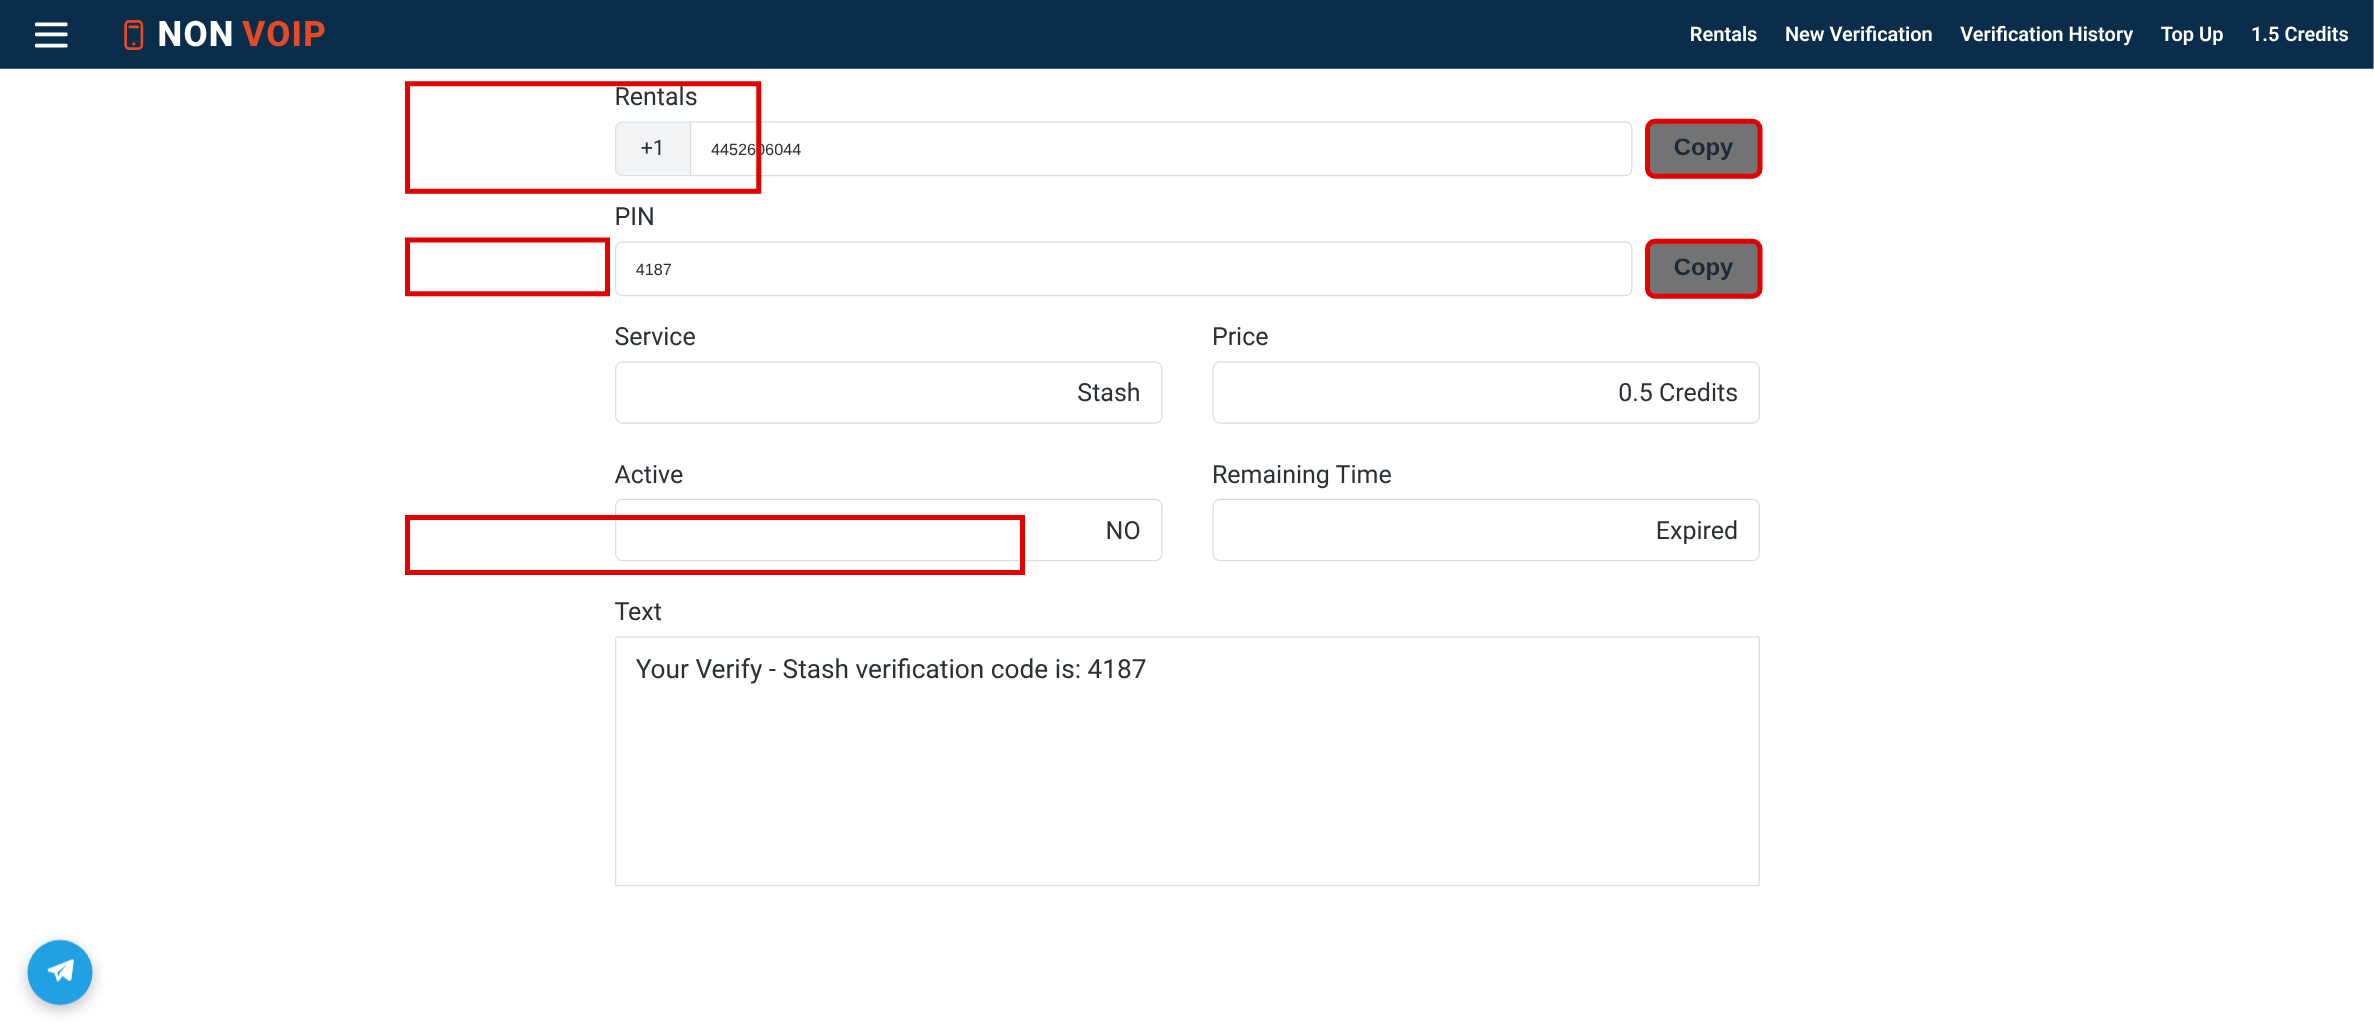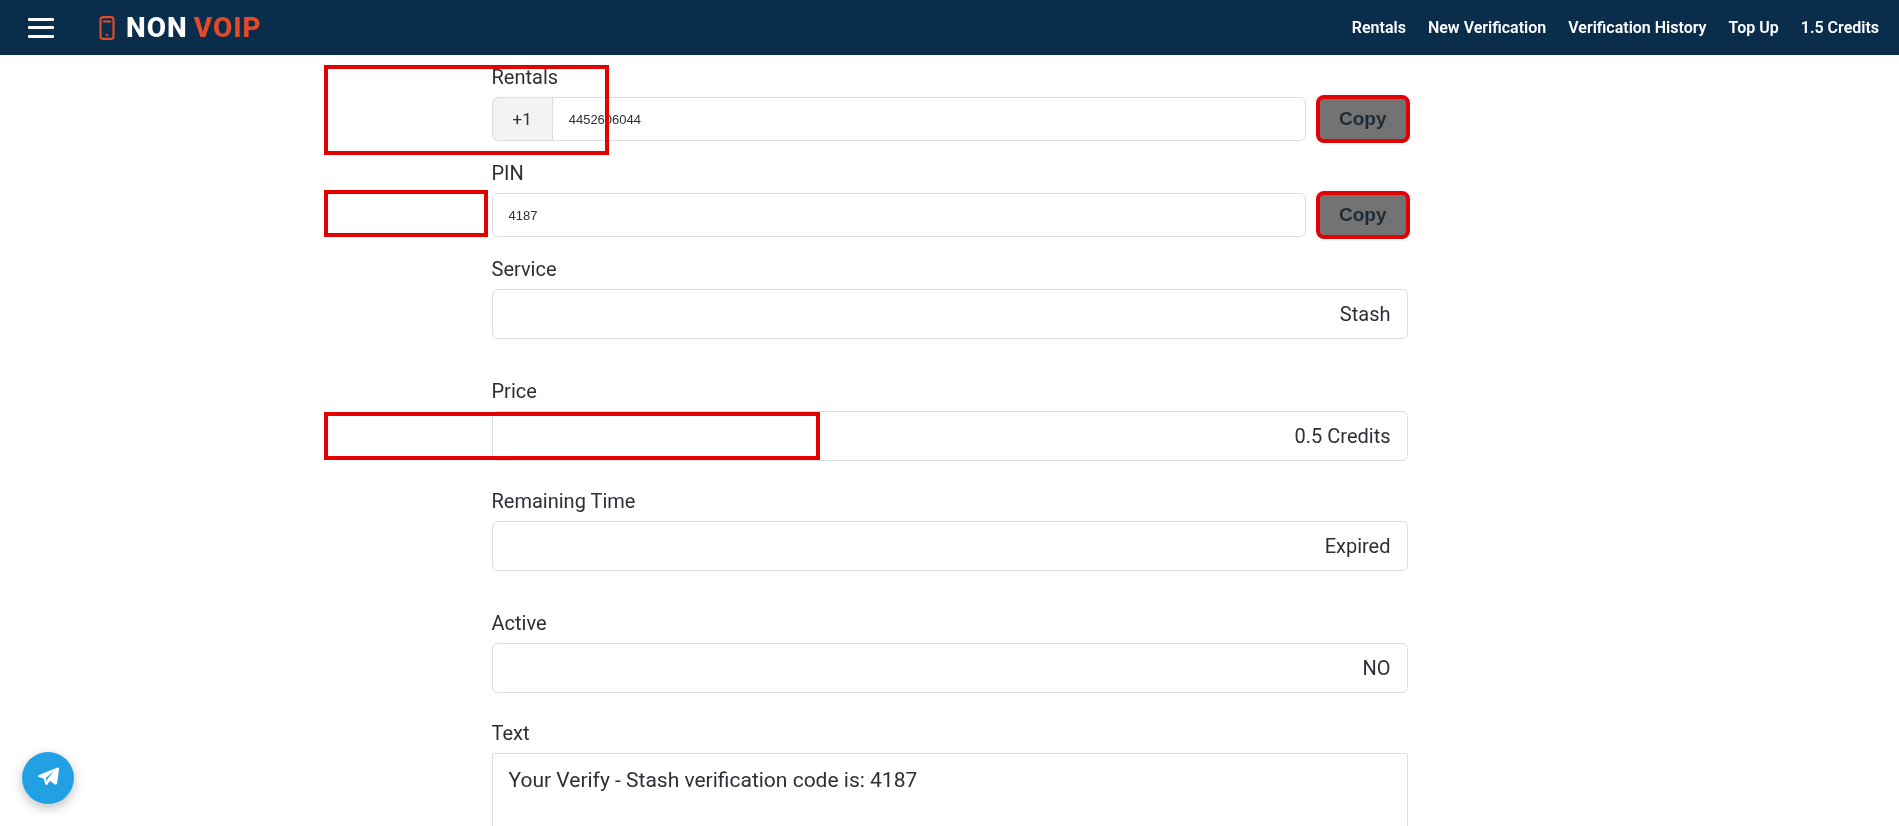--- a/index.html
+++ b/index.html
@@ -86,21 +86,21 @@
       border-radius:6px;
       padding:10px 20px;
       font-size:19px;
       font-weight:600;
       color:#1e2a36;
       cursor:pointer;
       display:flex;
       align-items:center;
     }
 
-    .two-col { display:flex; gap:40px;flex-direction:column; }
+    .two-col { display:flex; gap:40px; }
     .col { flex:1; }
 
     .readonly {
       border:1px solid #d8dde2;
       border-radius:6px;
       padding:12px 16px;
       font-size:20px;
       color:#2b2f36;
       background:#fff;
       text-align:right;
@@ -231,26 +231,26 @@
         <div class="col">
           <span class="field-label">Price</span>
           <div class="readonly">0.5 Credits</div>
         </div>
       </div>
     </div>
 
     <div class="section-group">
       <div class="two-col">
         <div class="col">
+          <span class="field-label">Active</span>
+          <div class="readonly">NO</div>
+        </div>
+        <div class="col">
           <span class="field-label">Remaining Time</span>
           <div class="readonly">Expired</div>
-        </div>
-        <div class="col">
-          <span class="field-label">Active</span>
-          <div class="readonly">NO</div>
         </div>
       </div>
     </div>
 
     <div class="section">
       <span class="field-label">Text</span>
       <div class="textarea">Your Verify - Stash verification code is: 4187</div>
     </div>
 
   </div>

